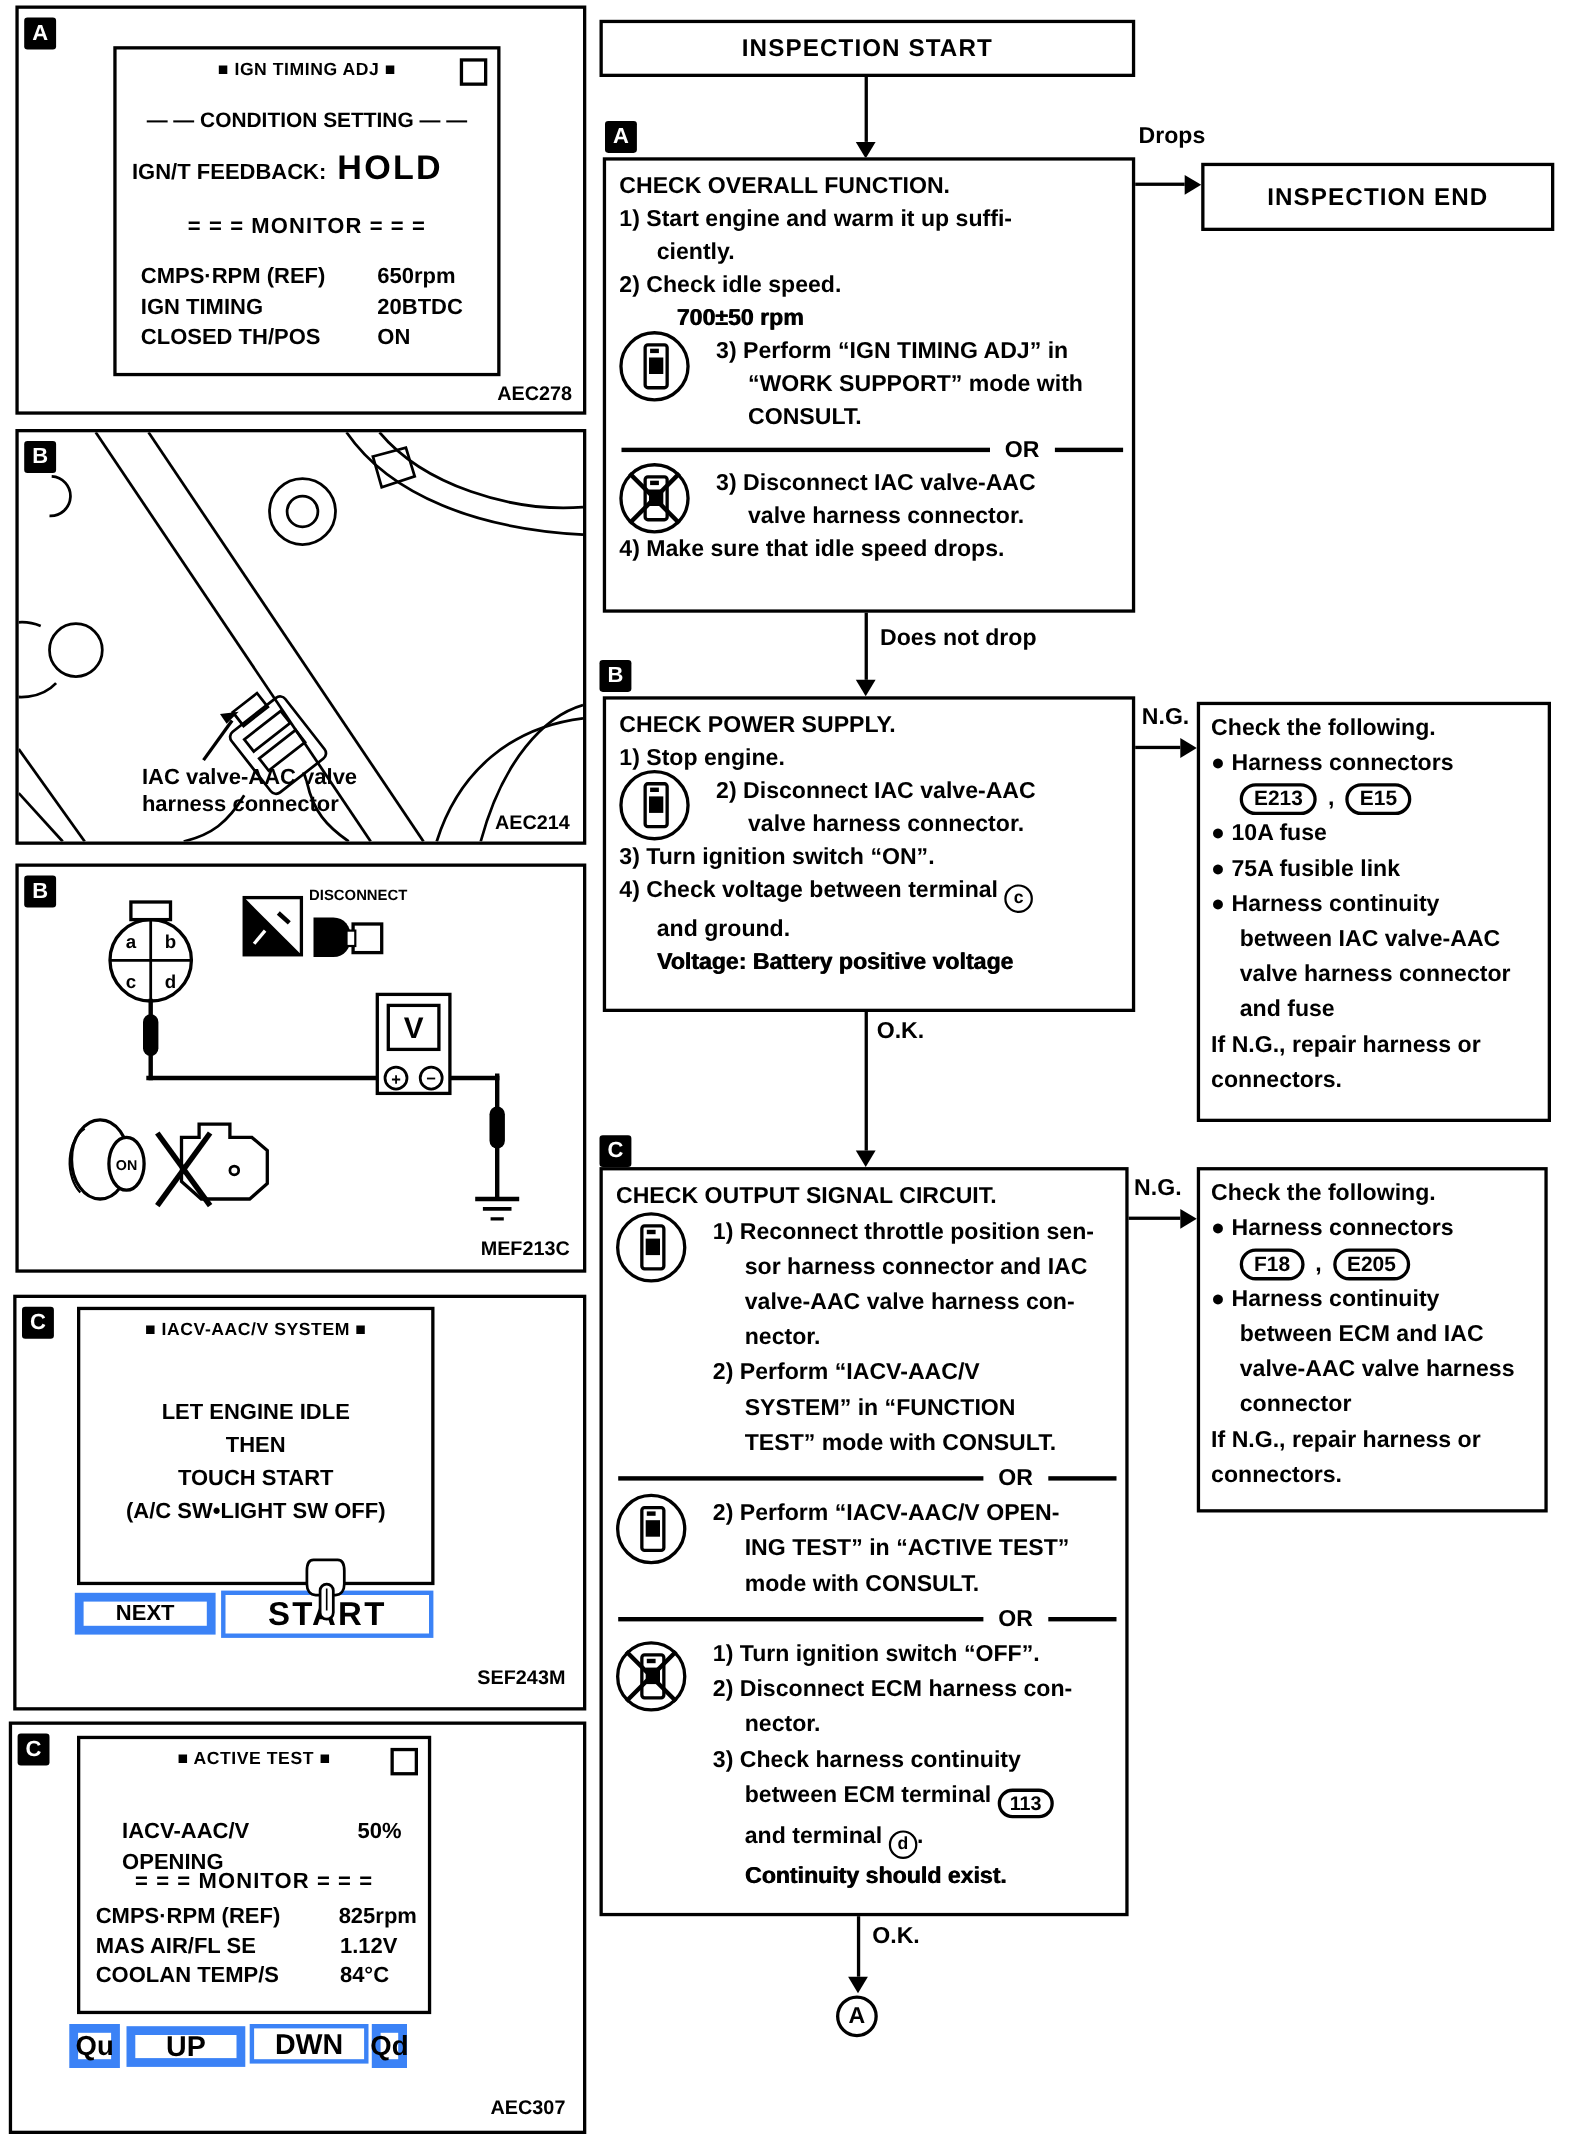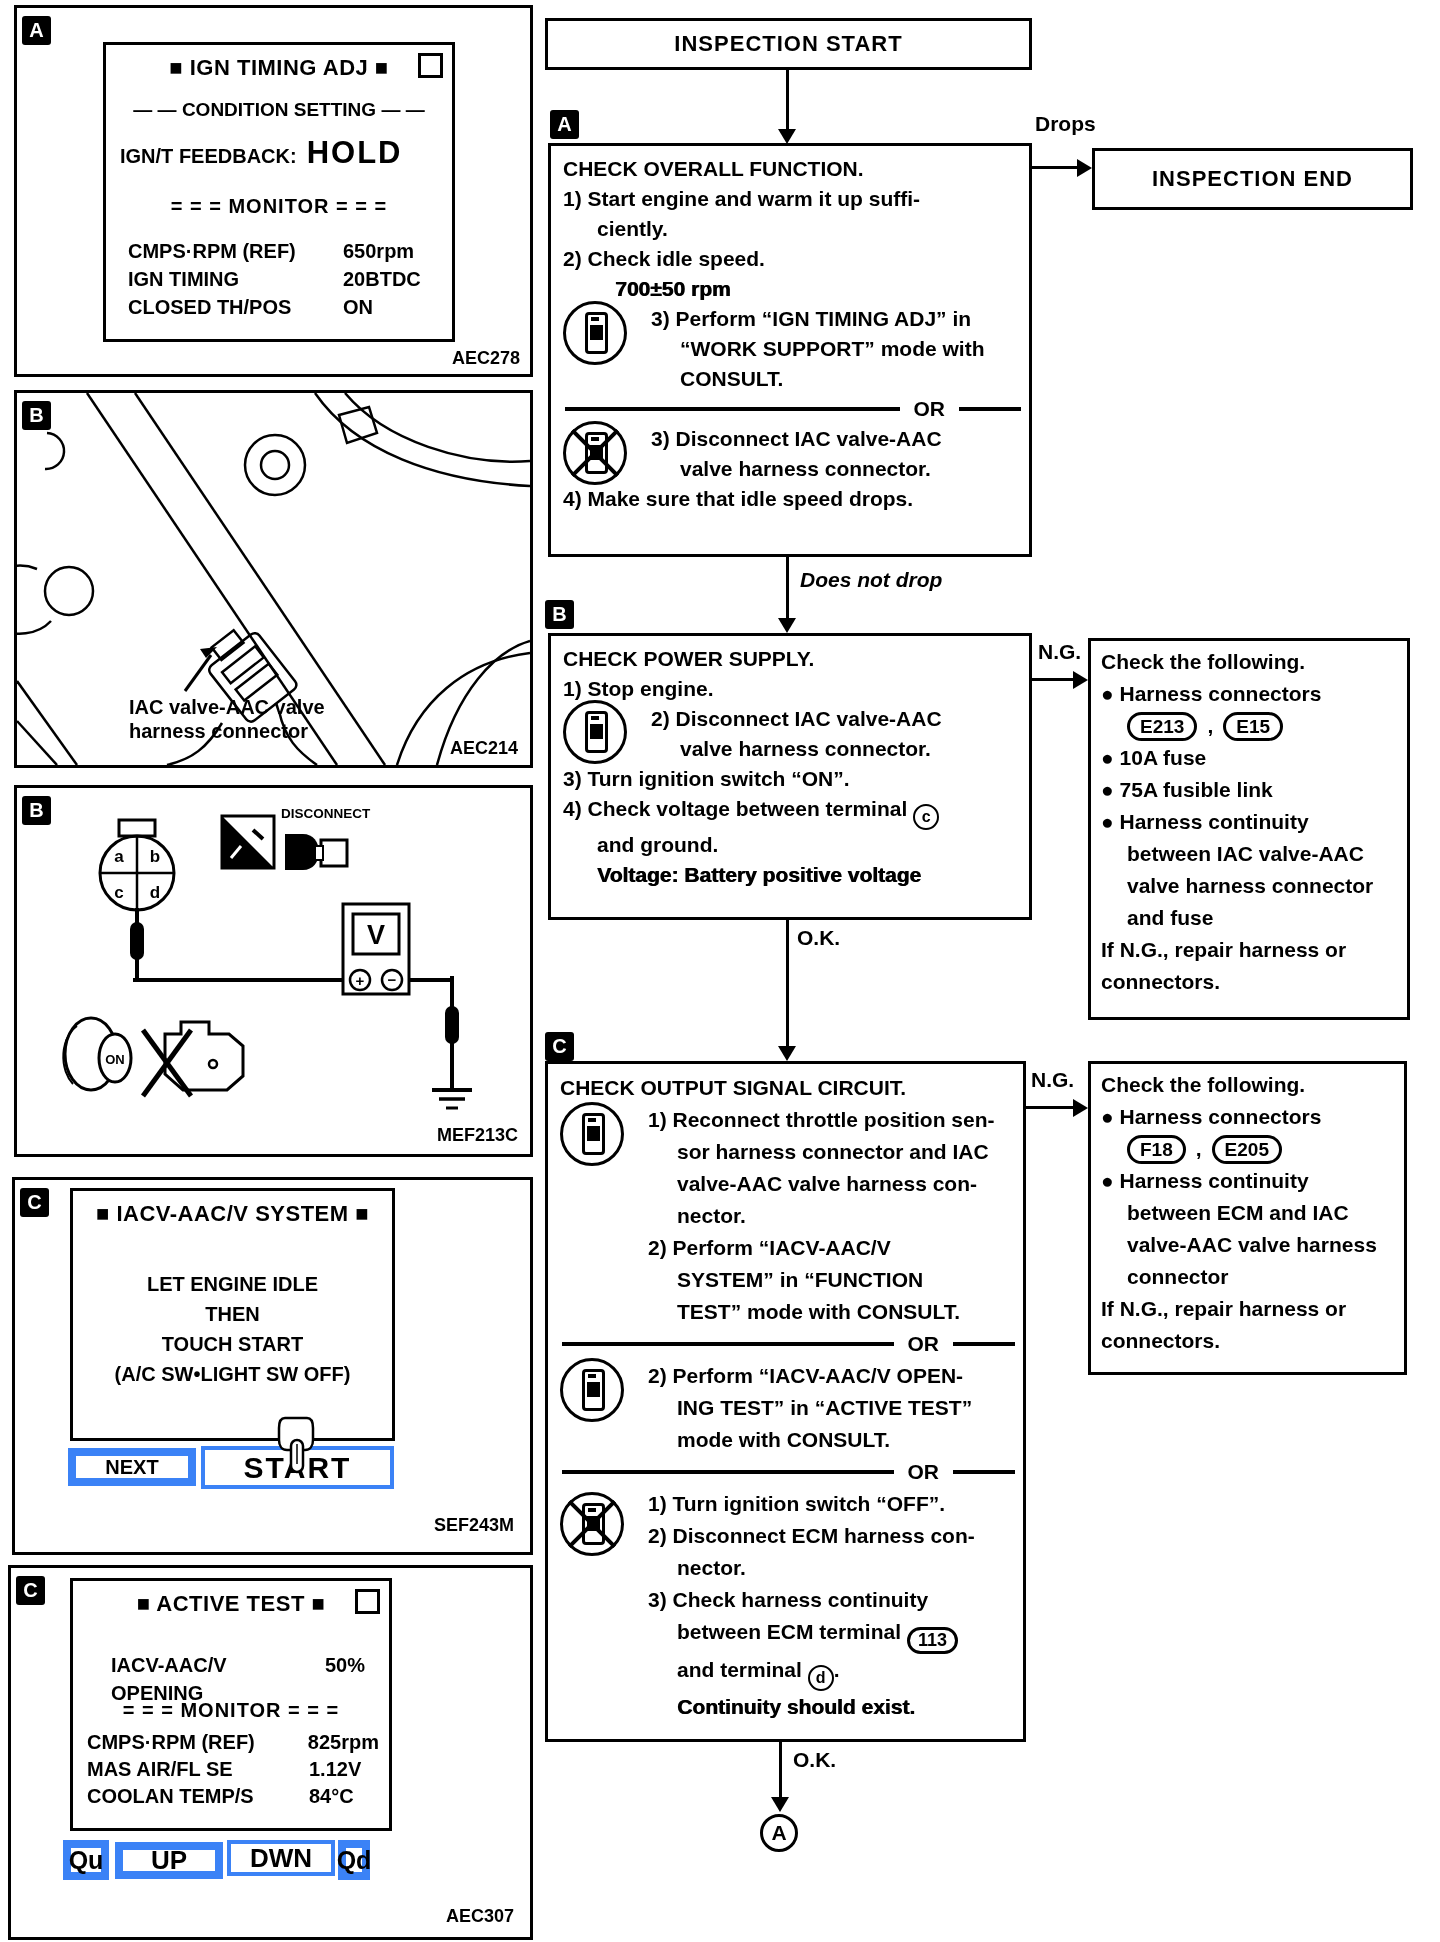--- a/index.html
+++ b/index.html
@@ -18,21 +18,21 @@
   .tag { position:absolute; width:29px; height:29px; background:#000; color:#fff;
          font-weight:bold; font-size:20px; display:flex; align-items:center;
          justify-content:center; border-radius:3px; z-index:5; }
   .fig .tag { left:5px; top:8px; }
   .ftag { position:absolute; }
   .code { position:absolute; font-weight:bold; font-size:18px; }
 
   
   .screen { position:absolute; border:3px solid #000; background:#fff; }
   .scr-title { position:absolute; top:10px; left:0; right:0; text-align:center;
-               font-size:22px; font-weight:bold; letter-spacing:.5px; }
+               font-size:16px; font-weight:bold; letter-spacing:.5px; }
   .chk { position:absolute; right:9px; top:8px; width:25px; height:25px; border:3px solid #000; }
   .cond { position:absolute; top:54px; left:0; right:0; text-align:center;
           font-size:19px; font-weight:bold; }
   .fb { position:absolute; top:90px; left:14px; display:flex; align-items:baseline;text-align:right; }
   .fbl { font-size:20px; font-weight:bold; }
   .fbv { font-size:31px; font-weight:bold; margin-left:10px; letter-spacing:2px; }
   .mon { position:absolute; left:0; right:0; text-align:center; font-size:20px;
          font-weight:bold; letter-spacing:1px; }
   .mrows { position:absolute; left:22px; right:12px; }
   .mrow { display:flex; font-size:20px; font-weight:bold; line-height:28px; white-space:nowrap; }
@@ -145,21 +145,21 @@
   #ng-box-1 { left:1088px; top:638px;  width:322px; height:382px; }
   #ng-box-2 { left:1088px; top:1061px; width:319px; height:314px; }
 
   #arr-start { left:786px; top:70px; height:59px; }
   #arr-start-h { left:778px; top:129px; }
   #arr-drops { left:1032px; top:166px; width:45px; }
   #arr-drops-h { left:1077px; top:159px; }
   #lbl-drops { left:1035px; top:112px; }
   #arr-dnd { left:786px; top:557px; height:61px; }
   #arr-dnd-h { left:778px; top:618px; }
-  #lbl-dnd { left:800px; top:568px;font-style:italic; }
+  #lbl-dnd { left:800px; top:568px; }
   #arr-ng1 { left:1032px; top:678px; width:41px; }
   #arr-ng1-h { left:1073px; top:671px; }
   #lbl-ng1 { left:1038px; top:640px; }
   #arr-ok1 { left:786px; top:920px; height:126px; }
   #arr-ok1-h { left:778px; top:1046px; }
   #lbl-ok1 { left:797px; top:926px; }
   #arr-ng2 { left:1026px; top:1106px; width:47px; }
   #arr-ng2-h { left:1073px; top:1099px; }
   #lbl-ng2 { left:1031px; top:1068px; }
   #arr-ok2 { left:779px; top:1742px; height:55px; }

